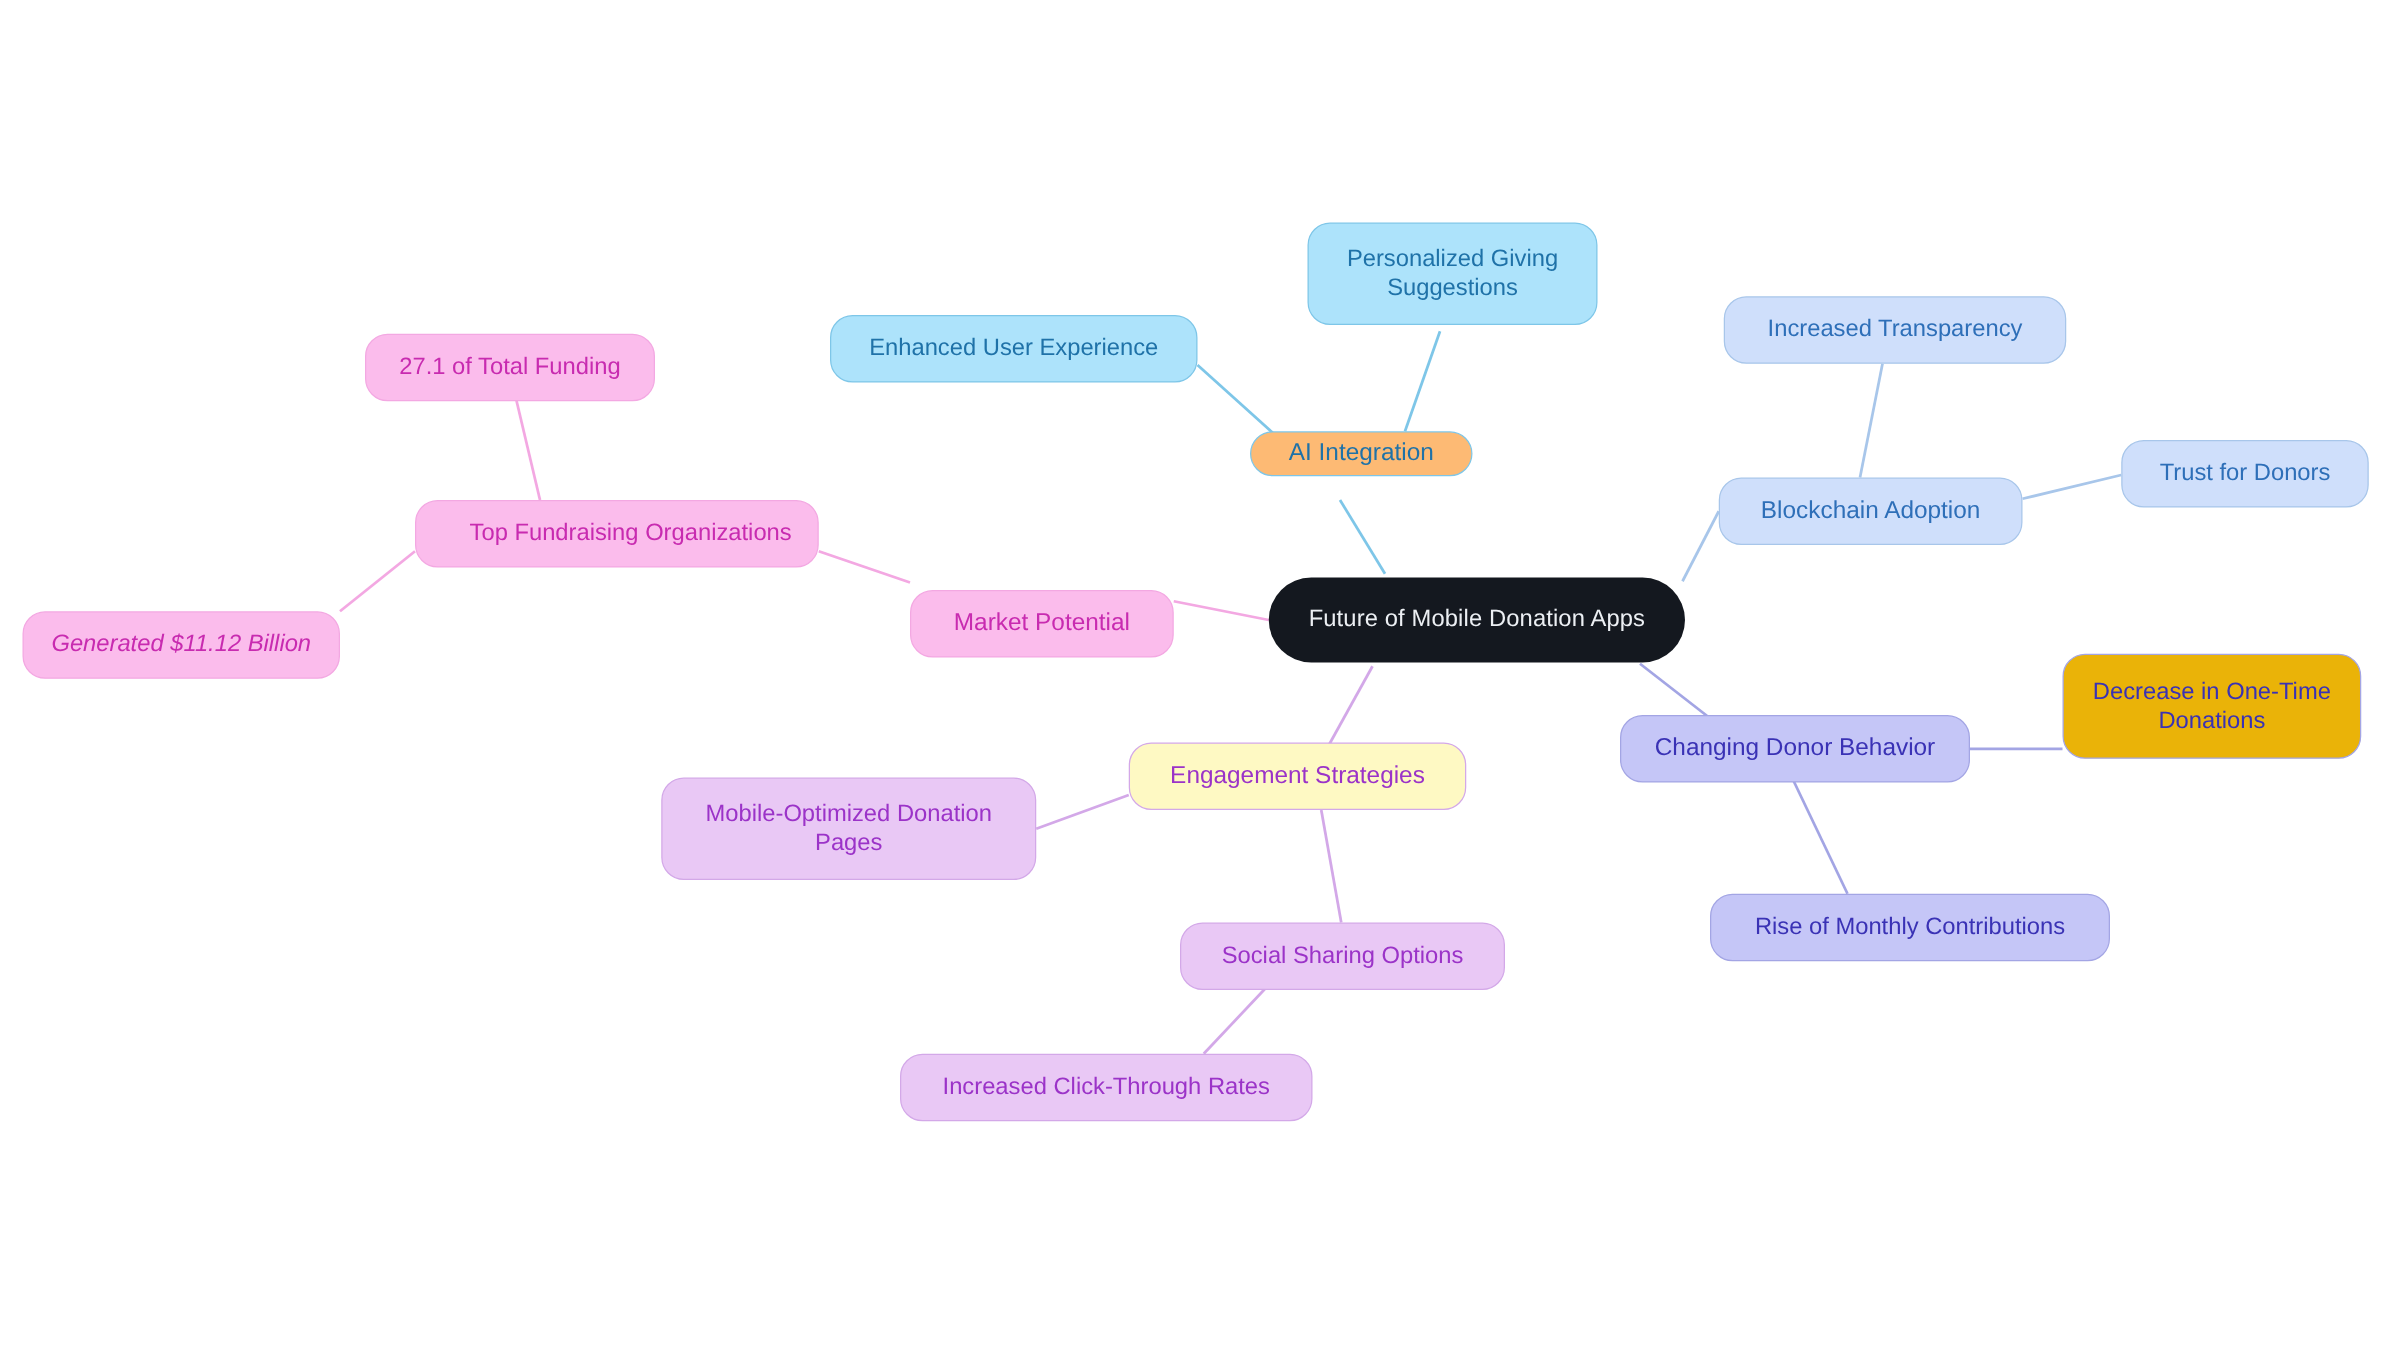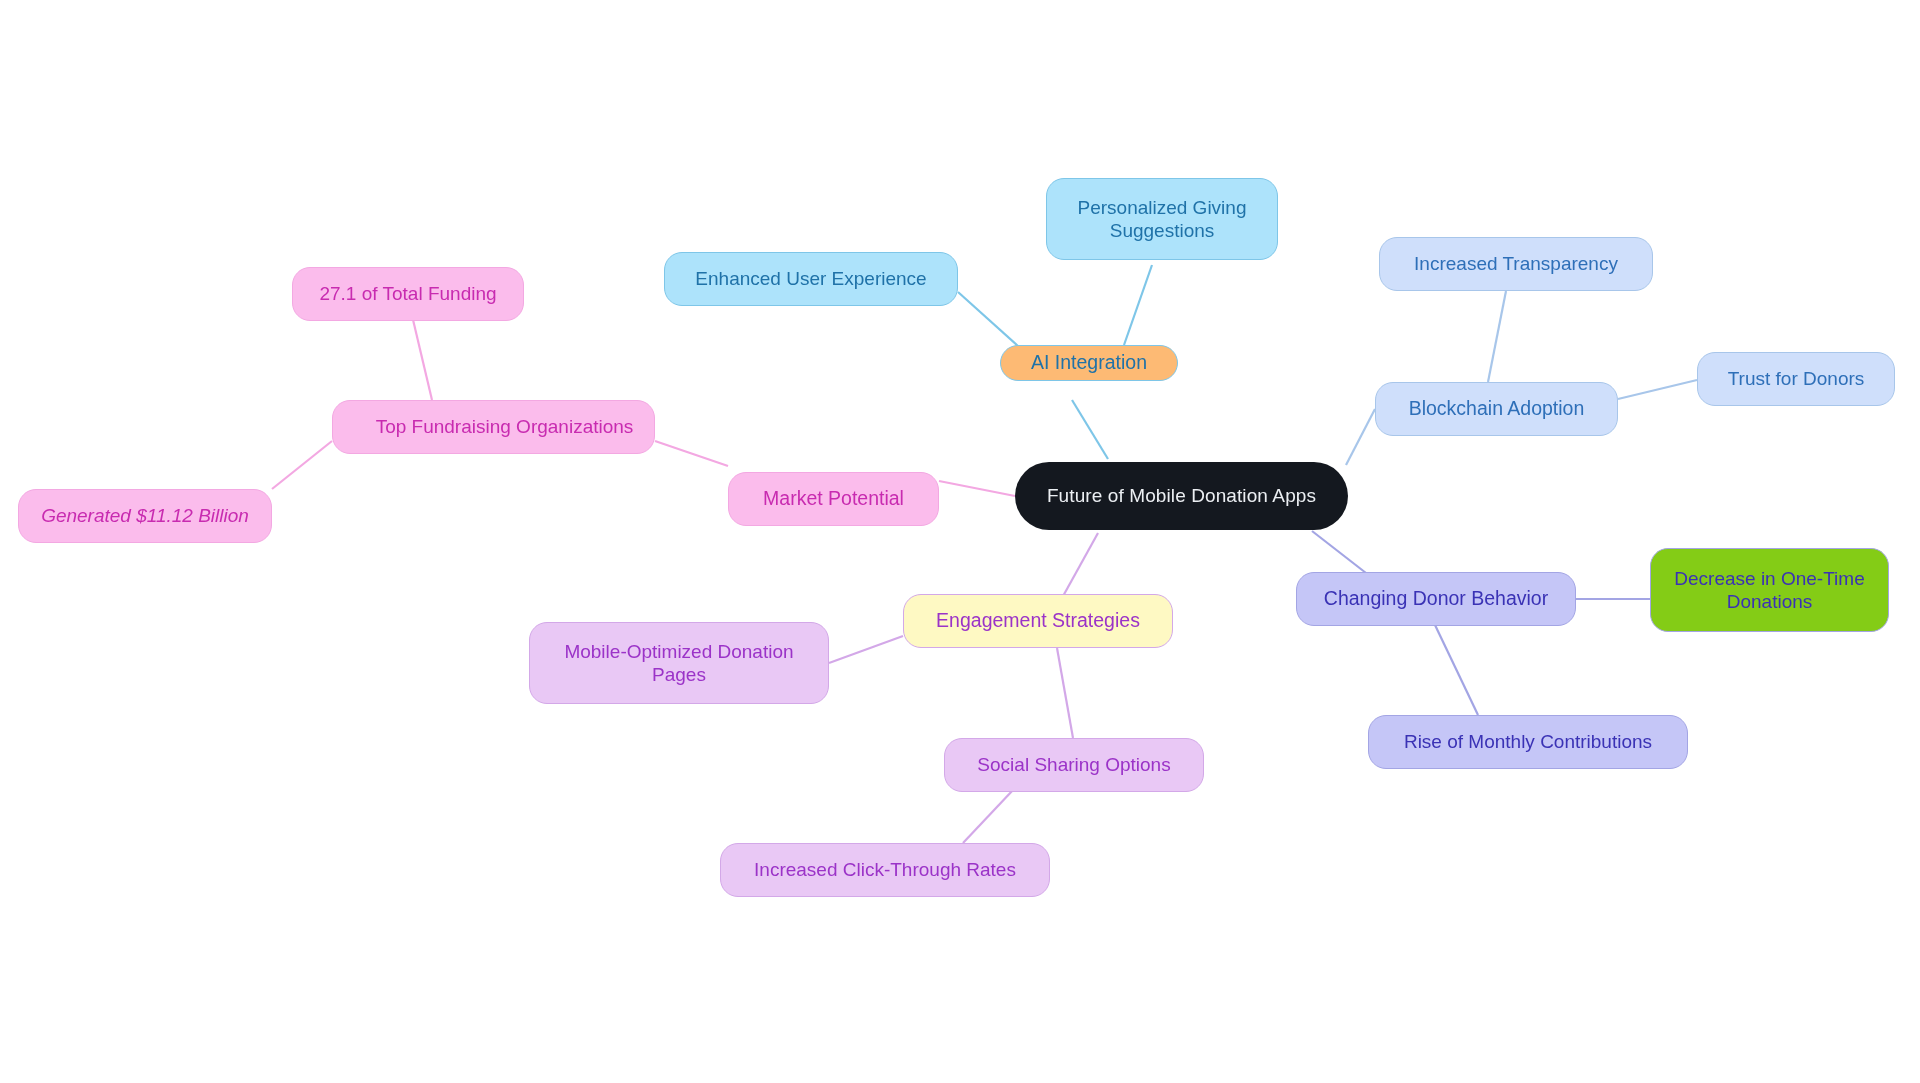--- a/index.html
+++ b/index.html
@@ -130,21 +130,21 @@
   </div>
 
   <div class="node lvl2" style="left:1697px; top:352px; width:198px; height:54px; background:#cfdffb; color:#2e6fb8; border-color:#a8c6ea;">
     <span>Trust for Donors</span>
   </div>
 
   <div class="node lvl1" style="left:1296px; top:572px; width:280px; height:54px; background:#c5c6f7; color:#3a32b5; border-color:#a3a5e4;">
     <span>Changing Donor Behavior</span>
   </div>
 
-  <div class="node lvl2" style="left:1650px; top:548px; width:239px; height:84px; background:#84cc16; color:#3a32b5; border-color:#a3a5e4;">
+  <div class="node lvl2" style="left:1650px; top:523px; width:239px; height:84px; background:#eab308; color:#3a32b5; border-color:#a3a5e4;">
     <span>Decrease in One-Time
 Donations</span>
   </div>
 
   <div class="node lvl2" style="left:1342px; top:715px; width:320px; height:54px; background:#c5c6f7; color:#3a32b5; border-color:#a3a5e4;margin-left:26px;">
     <span>Rise of Monthly Contributions</span>
   </div>
 
   <div class="node lvl1" style="left:903px; top:594px; width:154px; height:54px; background:#fef9c3; color:#9b33c8; border-color:#d3a8e8; width:270px;">
     <span>Engagement Strategies</span>

